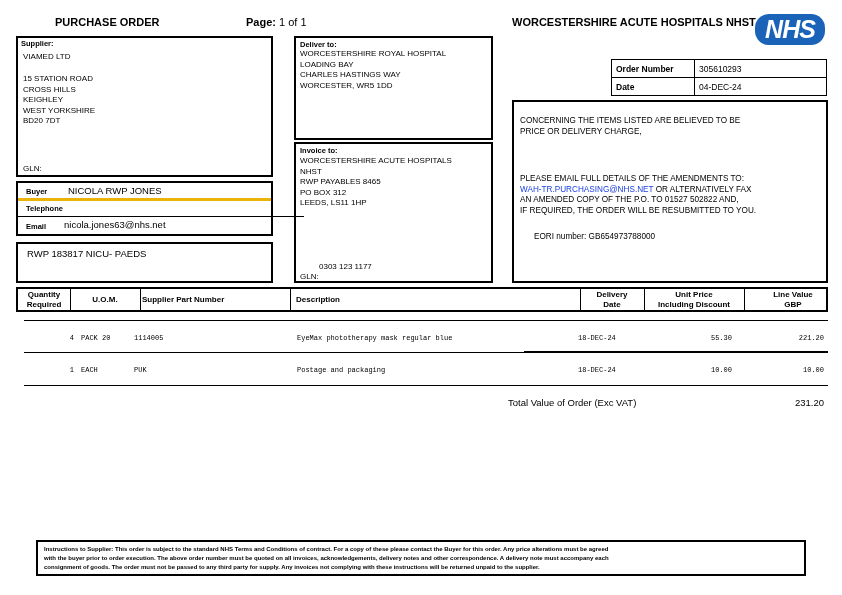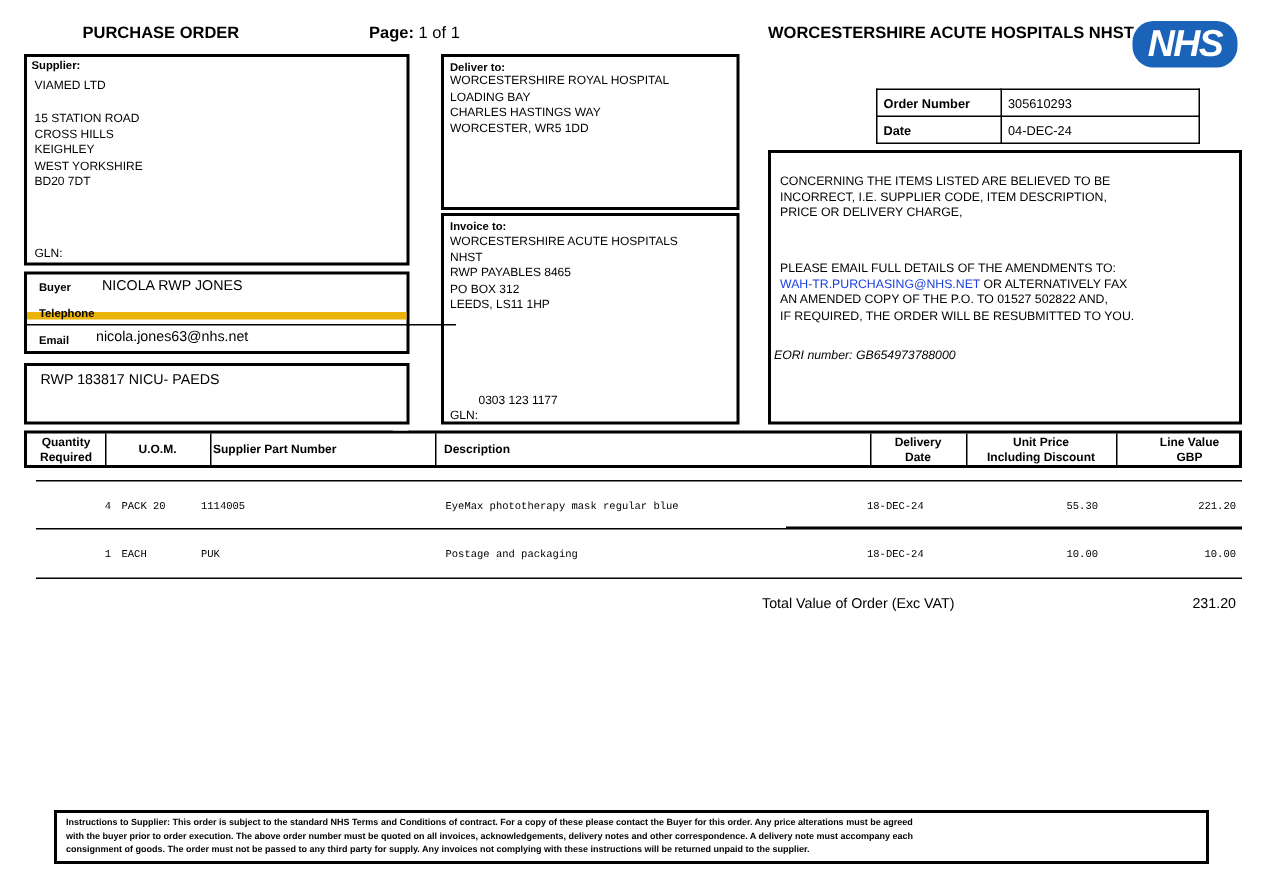--- a/index.html
+++ b/index.html
@@ -61,50 +61,49 @@
     <div>WORCESTERSHIRE ACUTE HOSPITALS</div>
     <div>NHST</div>
     <div>RWP PAYABLES 8465</div>
     <div>PO BOX 312</div>
     <div>LEEDS, LS11 1HP</div>
   </div>
   <div class="abs txt" style="left:4px; top:118px;padding-left:19px;">0303 123 1177</div>
   <div class="abs txt" style="left:4px; top:128px;">GLN:</div>
 </div>
 
-<table class="ordtbl" style="left:584px; top:59px; width:216px;">
+<table class="ordtbl" style="left:611px; top:59px; width:216px;">
   <tbody>
       <tr>
     <td style="width:83px; font-weight:bold;">Order Number</td>
     <td>305610293</td>
   </tr>
   <tr>
     <td style="font-weight:bold;">Date</td>
     <td>04-DEC-24</td>
   </tr>
 </tbody>
   </table>
 
 <div class="box" style="left:512px; top:100px; width:316px; height:183px;">
   <div class="abs notice" style="left:6px; top:14px; width:304px;">
     <div>CONCERNING THE ITEMS LISTED ARE BELIEVED TO BE</div>
-    <div>INCORRECT, I.E. SUPPLIER CODE, ITEM DESCRIPTION,</div>
     <div>PRICE OR DELIVERY CHARGE,</div>
   </div>
   <div class="abs notice" style="left:6px; top:72px; width:304px;">
     <div>PLEASE EMAIL FULL DETAILS OF THE AMENDMENTS TO:</div>
     <div><span class="link">WAH-TR.PURCHASING@NHS.NET</span><span> OR ALTERNATIVELY FAX</span></div>
     <div>AN AMENDED COPY OF THE P.O. TO 01527 502822 AND,</div>
     <div>IF REQUIRED, THE ORDER WILL BE RESUBMITTED TO YOU.</div>
   </div>
-  <div class="abs notice" style="left:2px; top:130px;font-style:italic;">EORI number: GB654973788000</div>
+  <div class="abs notice" style="left:20px; top:130px;">EORI number: GB654973788000</div>
 </div>
 
 <div class="box" style="left:16px; top:181px; width:257px; height:55px;">
-  <div class="abs" style="left:0; top:0; width:253px; height:30px; border-bottom:5px solid #eab308;">
+  <div class="abs" style="left:0; top:0; width:253px; height:18px; border-bottom:3px solid #eab308;">
     <span class="abs lbl" style="left:8px; top:4px;">Buyer</span>
     <span class="abs" style="left:50px; top:2px; font-size:9.5px;">NICOLA RWP JONES</span>
   </div>
   <div class="abs" style="left:0; top:17px; width:286px; height:17px; border-bottom:1px solid #000;">
     <span class="abs lbl" style="left:8px; top:4px;">Telephone</span>
     <span class="abs" style="left:50px; top:2px; font-size:9.5px;"></span>
   </div>
   <div class="abs" style="left:0; top:34px; width:253px; height:17px;">
     <span class="abs lbl" style="left:8px; top:5px;">Email</span>
     <span class="abs" style="left:46px; top:2px; font-size:9.5px;">nicola.jones63@nhs.net</span>

